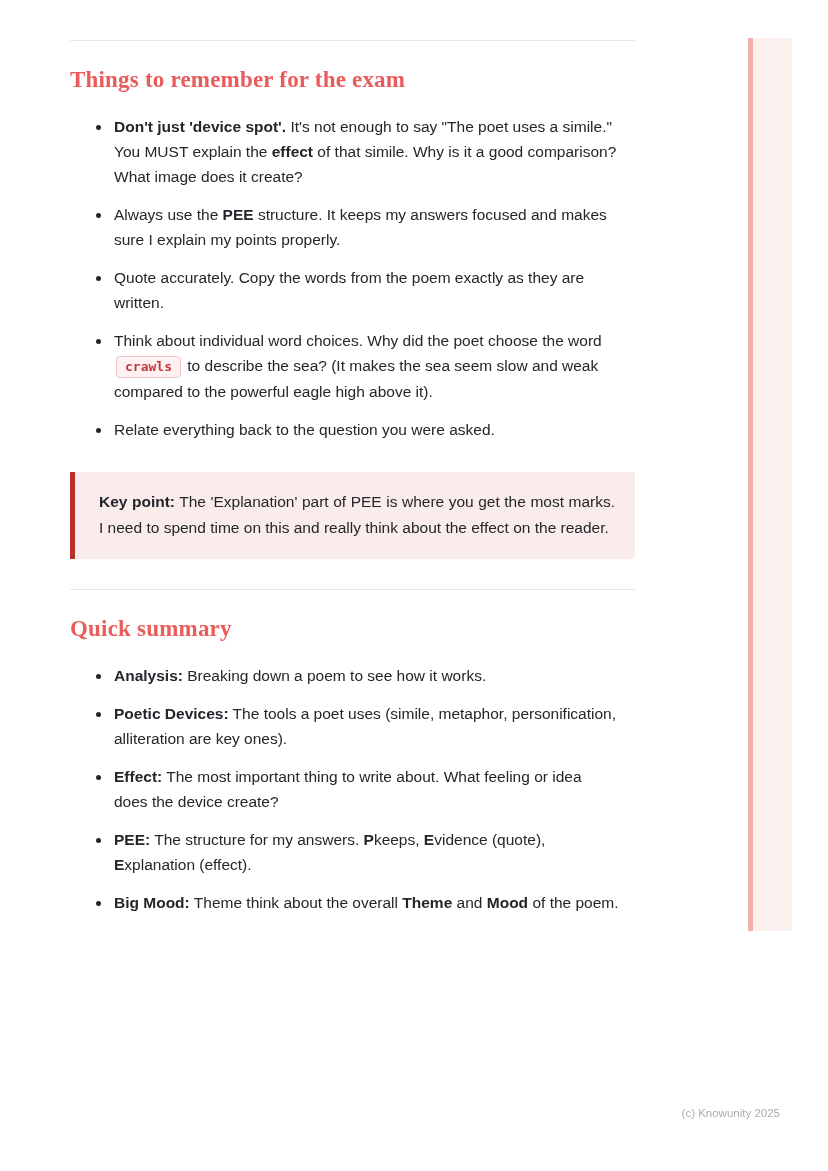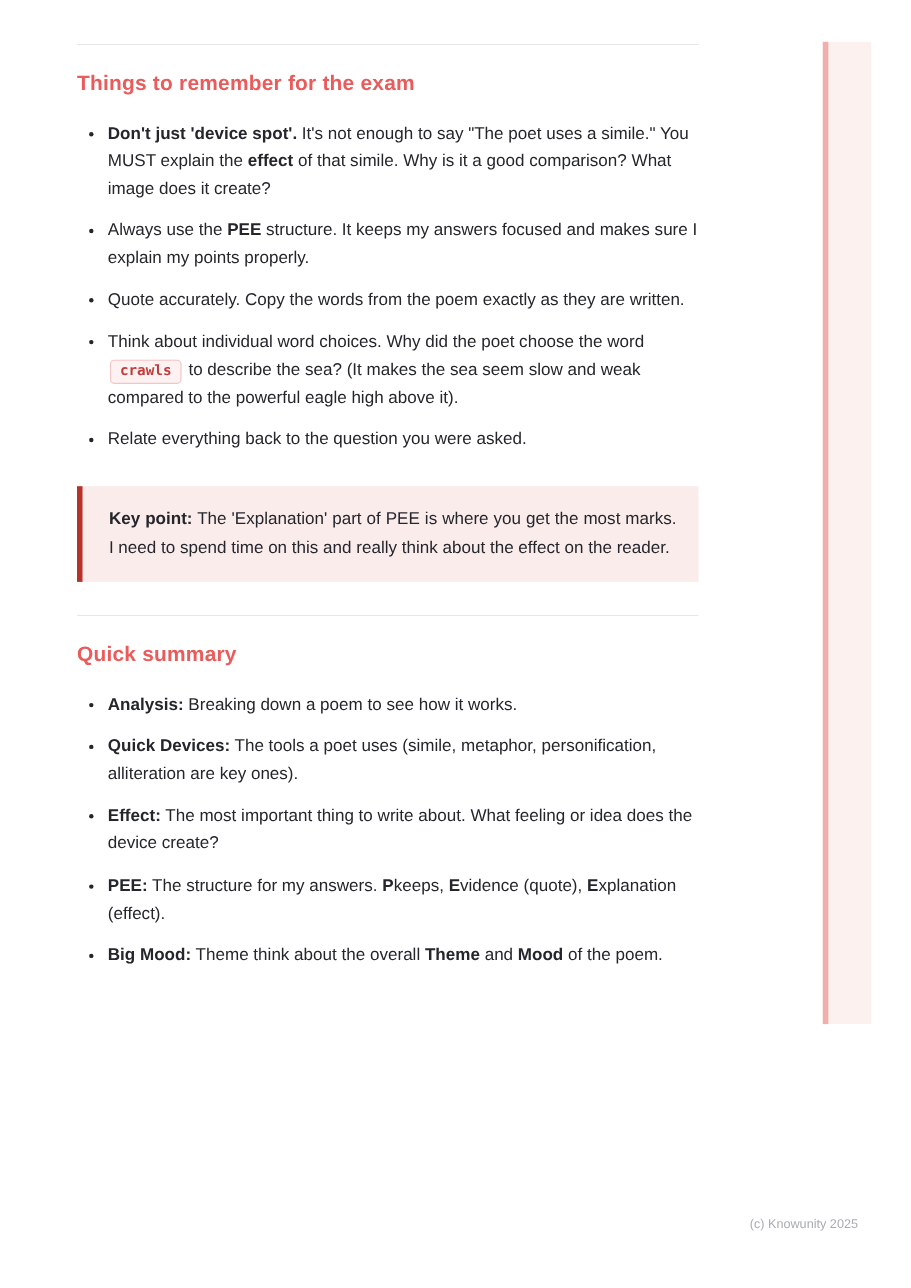--- a/index.html
+++ b/index.html
@@ -34,28 +34,29 @@
   }
   .rule{
     border:none;
     border-top:1px solid var(--rule);
     margin:0;
   }
   .rule.first{margin-top:40px;}
   .rule.mid{margin-top:30px;}
   h1.section-title{
     color:var(--accent);
-    font-size:19px;
+    font-size:23px;
     line-height:1.2;
     font-weight:bold;
     margin:25px 0 20px 0;
     letter-spacing:0.2px;
+    font-family:Liberation Serif, serif;
   }
   ul.note-list{
-    margin:0;
+    margin:16px;
     padding:0 0 0 26px;
   }
   ul.note-list li{
     font-size:15.5px;
     line-height:1.62;
     margin-bottom:13px;
     padding-left:2px;
   }
   ul.note-list li:last-child{margin-bottom:0;}
   strong{font-weight:bold;}
@@ -123,21 +124,21 @@
     <div class="callout">
       <p><strong>Key point:</strong><span> The 'Explanation' part of PEE is where you get the most marks. I need to spend time on this and really think about the effect on the reader.</span></p>
     </div>
 
     <hr class="rule mid">
 
     <h1 class="section-title">Quick summary</h1>
 
     <ul class="note-list">
         <li><strong>Analysis:</strong><span> Breaking down a poem to see how it works.</span></li>
-        <li><strong>Quick Devices:</strong><span> The tools a poet uses (simile, metaphor, personification, alliteration are key ones).</span></li>
+        <li><strong>Poetic Devices:</strong><span> The tools a poet uses (simile, metaphor, personification, alliteration are key ones).</span></li>
         <li><strong>Effect:</strong><span> The most important thing to write about. What feeling or idea does the device create?</span></li>
         <li><strong>PEE:</strong><span> The structure for my answers. </span><strong>P</strong><span>keeps, </span><strong>E</strong><span>vidence (quote), </span><strong>E</strong><span>xplanation (effect).</span></li>
         <li><strong>Big Mood:</strong><span> Theme think about the overall </span><strong>Theme</strong><span> and </span><strong>Mood</strong><span> of the poem.</span></li>
       </ul>
 
   </div>
 
   <div class="side-strip"></div>
 
   <div class="footer">(c) Knowunity 2025</div>

